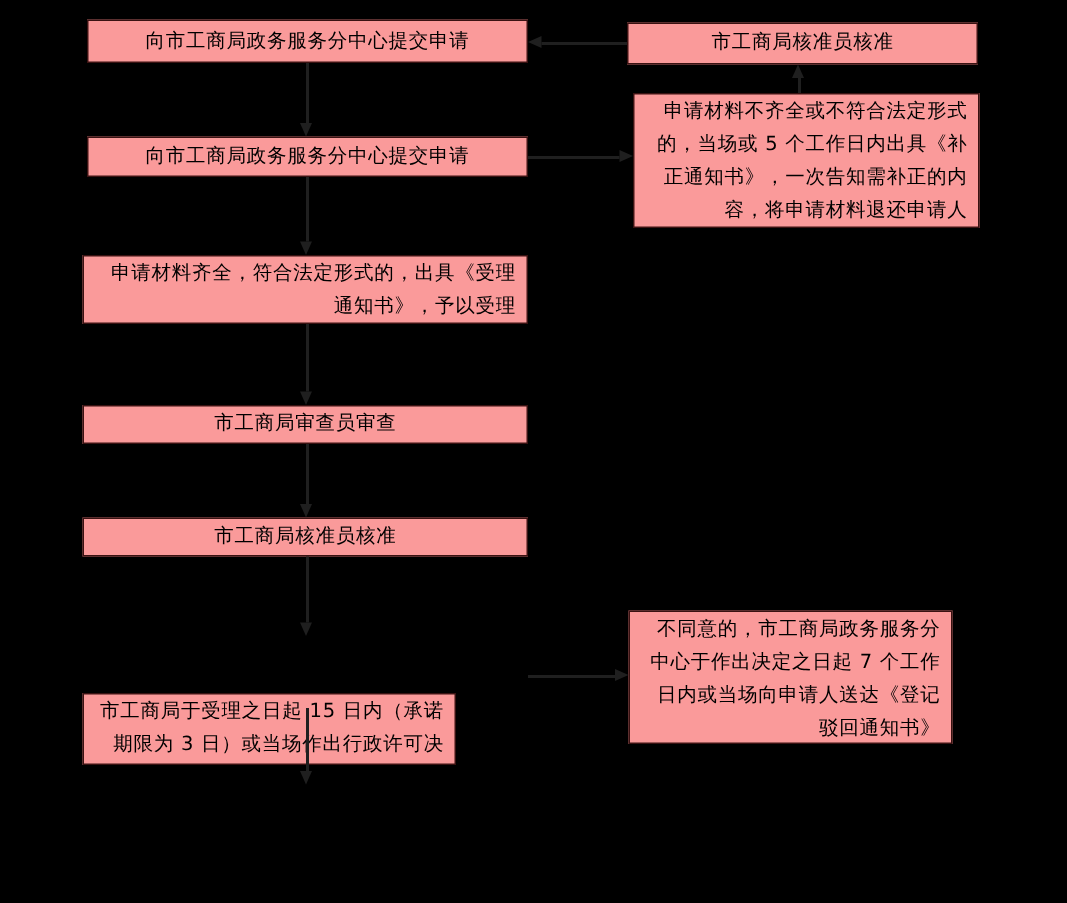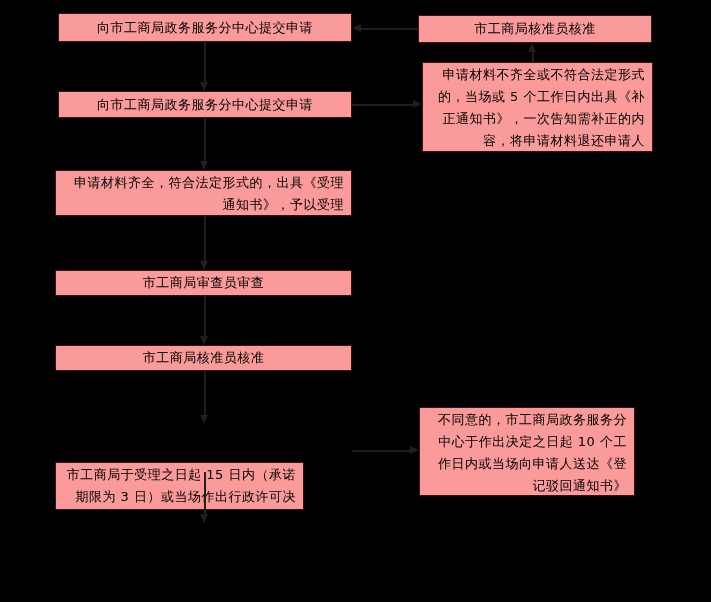--- a/index.html
+++ b/index.html
@@ -53,21 +53,21 @@
 
   <div class="node center" style="left:55px; top:345px; width:297px; height:26px;">市工商局核准员核准</div>
 
   <div class="node" style="left:55px; top:424px; width:249px; height:48px;margin-top:38px;">市工商局于受理之日起 15 日内（承诺期限为 3 日）或当场作出行政许可决定</div>
 
 
   <div class="node center" style="left:418px; top:15px; width:234px; height:28px;">市工商局核准员核准</div>
 
   <div class="node" style="left:422px; top:62px; width:231px; height:90px;">申请材料不齐全或不符合法定形式的，当场或 5 个工作日内出具《补正通知书》，一次告知需补正的内容，将申请材料退还申请人</div>
 
-  <div class="node" style="left:419px; top:407px; width:216px; height:89px;">不同意的，市工商局政务服务分中心于作出决定之日起 10 个工作日内或当场向申请人送达《登记驳回通知书》</div>
+  <div class="node" style="left:419px; top:407px; width:216px; height:89px;">不同意的，市工商局政务服务分中心于作出决定之日起 7 个工作日内或当场向申请人送达《登记驳回通知书》</div>
 
   <div>
     <div class="vline" style="left:204px; top:42px; height:40px;"></div>
     <div class="ah down" style="left:200px; top:82px;"></div>
   </div>
 
   <div>
     <div class="vline" style="left:204px; top:118px; height:43px;"></div>
     <div class="ah down" style="left:200px; top:161px;"></div>
   </div>

